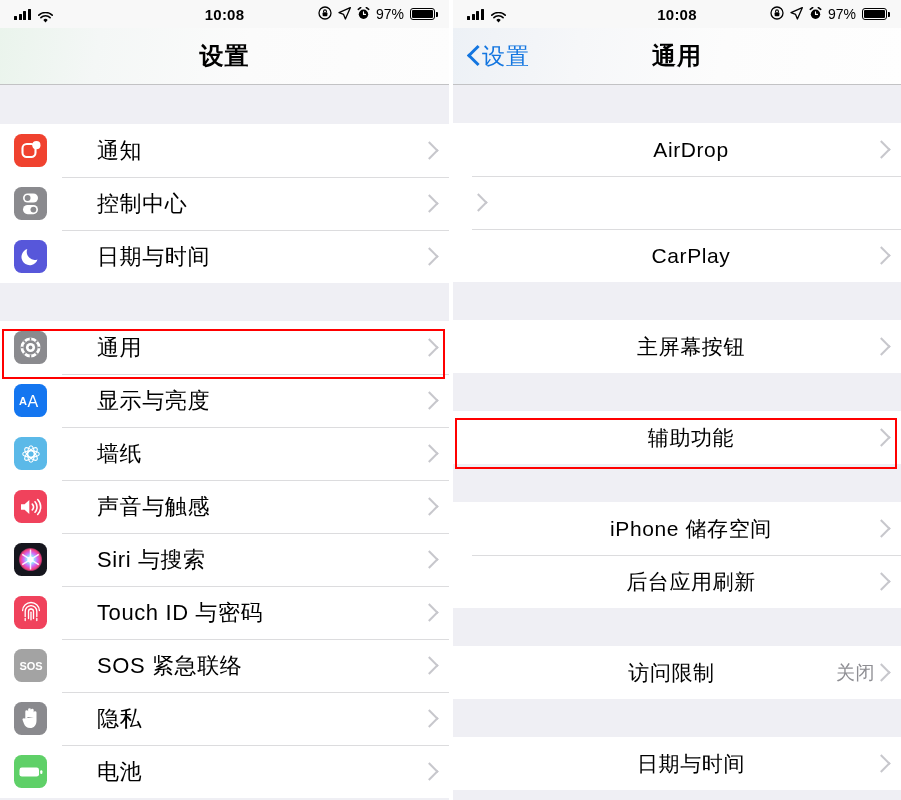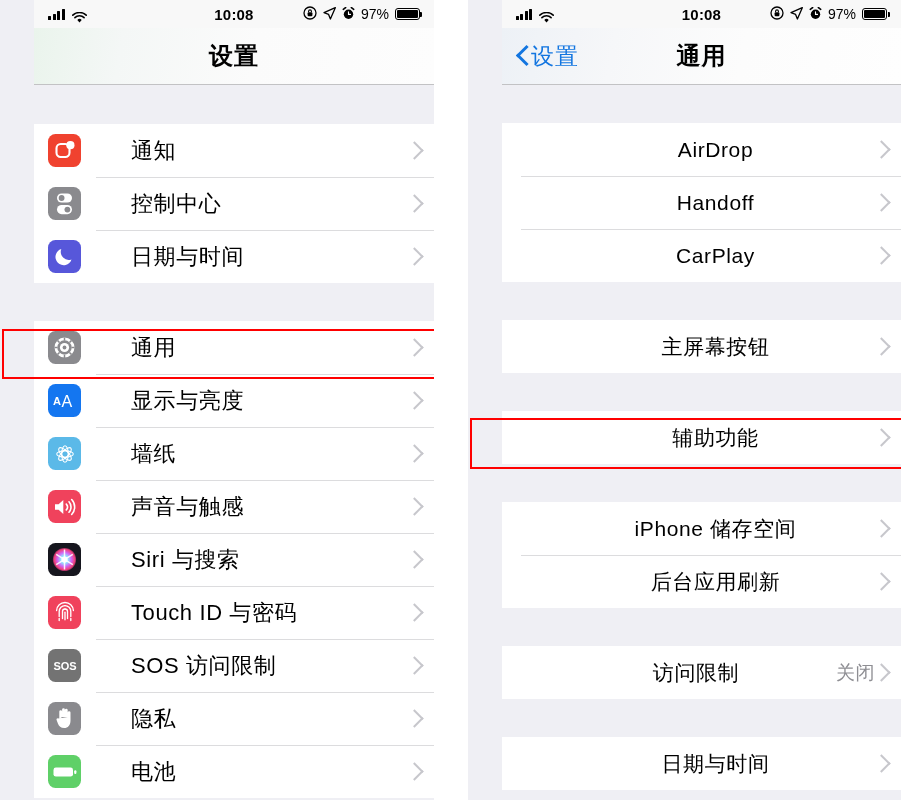--- a/index.html
+++ b/index.html
@@ -3,21 +3,21 @@
 <meta charset="utf-8">
 <style>
   * { margin:0; padding:0; box-sizing:border-box; }
   html,body {
     width:901px; height:800px;
     background:#ffffff;
     font-family:"Liberation Sans","DejaVu Sans",sans-serif;
     overflow:hidden;
   }
   .screens { display:flex; width:901px; height:800px; }
-  .phone { position:relative; height:800px; background:#EFEFF4; overflow:hidden;padding-left:34px; }
+  .phone { position:relative; height:800px; background:#EFEFF4; overflow:hidden; }
   .phone.left  { width:449px; }
   .phone.gap   { width:4px; background:#ffffff; height:800px; }
   .phone.right { width:448px; }
 
   
   .statusbar {
     height:28px; background:#F8F8F8;
     display:flex; align-items:center;
     padding:0 14px; position:relative;
     font-size:15px; font-weight:bold; color:#000;
@@ -295,26 +295,26 @@
                   <path d="M11 11.2v7.6"></path>
                   <path d="M2.6 9.5A8.5 8.5 0 0 1 11 1.5a8.5 8.5 0 0 1 8.4 8"></path>
                   <path d="M5.2 19.5v-2M16.8 19.5v-2"></path>
                 </g>
               </svg>
             </span>
             <span class="label">Touch ID 与密码</span>
             <span class="chev"></span>
           </div>
           <div class="row">
-            <span class="icon" style="background: #737373; text-align: center;">
+            <span class="icon" style="background: #a3a3a3; text-align: center;">
               <svg width="30" height="14" viewBox="0 0 30 14">
                 <text x="15" y="11.2" text-anchor="middle" font-family="Liberation Sans, sans-serif" font-size="11" font-weight="bold" fill="#fff">SOS</text>
               </svg>
             </span>
-            <span class="label">SOS 访问限制</span>
+            <span class="label">SOS 紧急联络</span>
             <span class="chev"></span>
           </div>
           <div class="row">
             <span class="icon" style="background: rgb(138, 138, 142);">
               <svg width="20" height="23" viewBox="0 0 20 23">
                 <path d="M4.3 12V4.6a1.4 1.4 0 0 1 2.8 0v5.3m0 0V2.6a1.4 1.4 0 0 1 2.8 0v7.3m0 0V3.2a1.4 1.4 0 0 1 2.8 0v6.7m0 0V5.6a1.4 1.4 0 0 1 2.8 0v8.1c0 4.2-2.6 7.4-6.2 7.4-3.6 0-5.3-2-6.3-4.4L1.6 13c-.6-1.3 1.1-2.5 2-1.4z" fill="#fff"></path>
               </svg>
             </span>
             <span class="label">隐私</span>
             <span class="chev"></span>
@@ -392,21 +392,20 @@
     </div>
 
     <div id="right-list">
         <div class="spacer" style="height: 38px;"></div>
         <div class="group">
           <div class="row noicon">
             <span class="label">AirDrop</span>
             <span class="chev"></span>
           </div>
           <div class="row noicon">
-            <span class="label">Handoff</span>
             <span class="chev"></span>
           </div>
           <div class="row noicon">
             <span class="label">CarPlay</span>
             <span class="chev"></span>
           </div>
         </div>
         <div class="spacer" style="height: 38px;"></div>
         <div class="group">
           <div class="row noicon">

